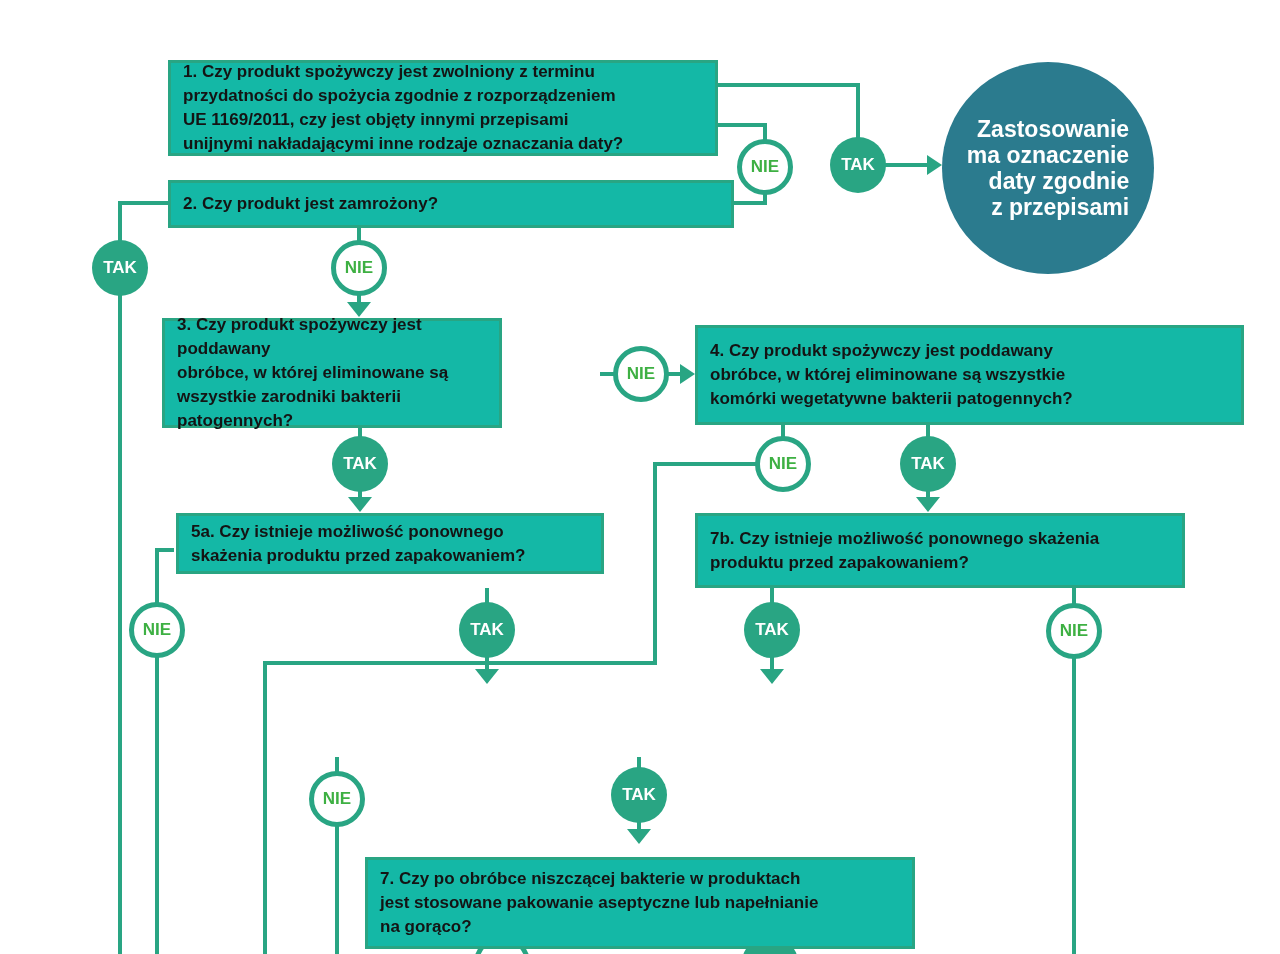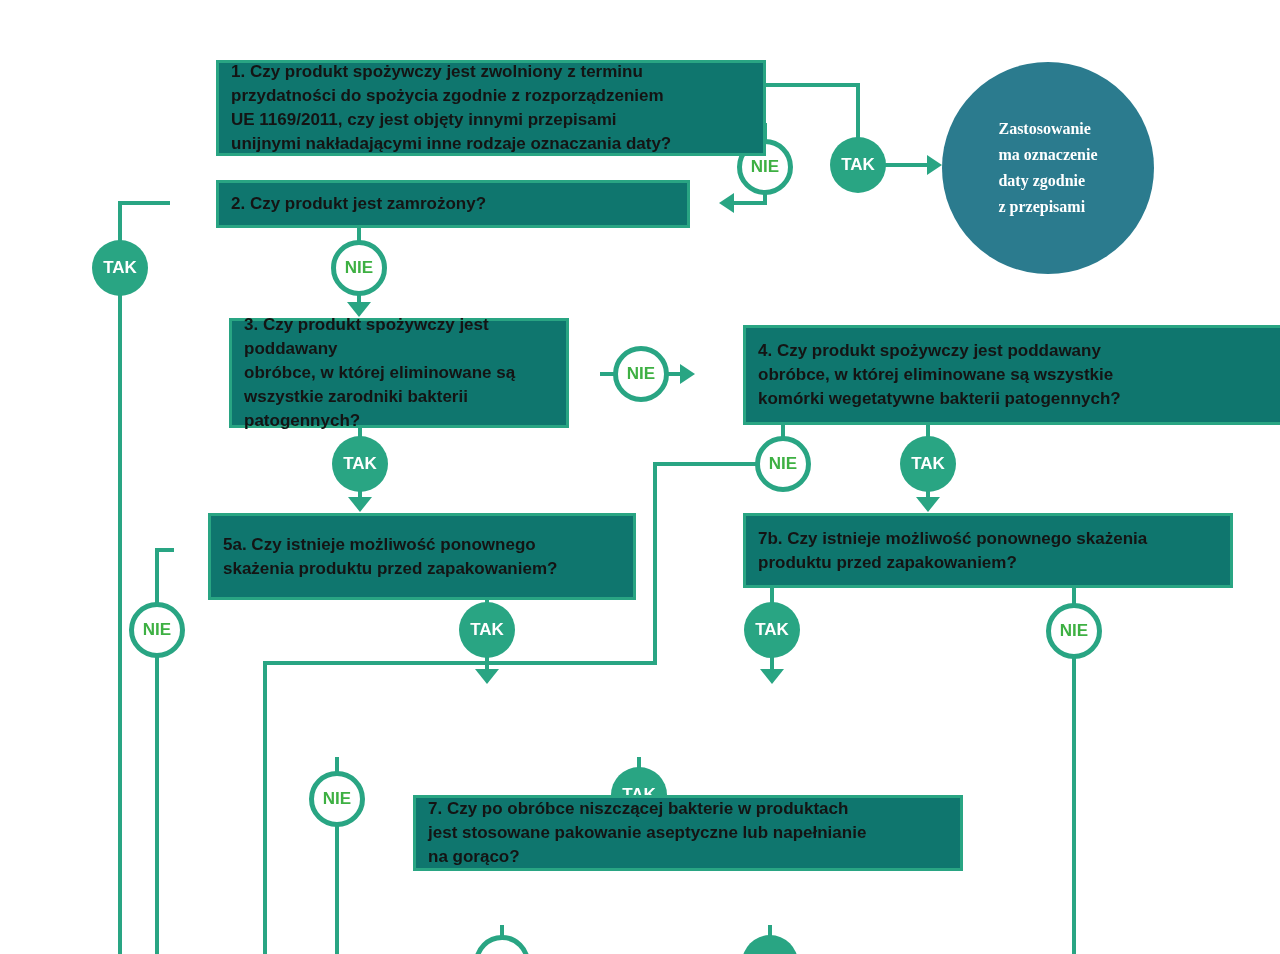--- a/index.html
+++ b/index.html
@@ -4,22 +4,22 @@
 <style>
   html,body{margin:0;padding:0;background:#fff;}
   #canvas{
     position:relative;width:1280px;height:954px;overflow:hidden;
     background:var(--bg,#ffffff);
     font-family:"Liberation Sans","DejaVu Sans",sans-serif;
   }
   
   .qbox{
     position:absolute;box-sizing:border-box;
-    border:3px solid var(--line,#29a583);background:#0f766e;
-    display:flex;align-items:center;z-index:4;margin-left:48px;
+    border:3px solid var(--line,#29a583);background:#14b8a6;
+    display:flex;align-items:center;z-index:4;
   }
   .qbox .qtext{
     padding:6px 12px;font-weight:bold;color:var(--text,#141414);
     font-size:17px;line-height:24px;white-space:pre-line;
   }
   
   .line{position:absolute;background:var(--line,#29a583);z-index:1;}
   
   .arrow{position:absolute;width:0;height:0;z-index:2;}
   .arrow.down{border-left:12px solid transparent;border-right:12px solid transparent;border-top:15px solid var(--line,#29a583);}
@@ -33,21 +33,21 @@
   }
   .badge.yes{background:var(--yes-fill,#29a583);color:#ffffff;}
   .badge.no{background:#ffffff;border:5px solid var(--line,#29a583);color:var(--no-text,#3eb043);}
   
   .result{
     position:absolute;width:212px;height:212px;border-radius:50%;
     background:var(--result-fill,#2b7b8e);color:#ffffff;
     display:flex;align-items:center;justify-content:center;z-index:3;
   }
   .result .rtext{
-    font-weight:bold;font-size:16px;line-height:26px;white-space:pre-line;text-align:left;font-family:Liberation Serif, serif;
+    font-weight:bold;font-size:23px;line-height:26px;white-space:pre-line;text-align:right;
   }
 </style>
 </head>
 <body>
 
 <div id="canvas">
 
   <div class="line" style="left:718px;top:83px;width:142px;height:4px"></div>
   <div class="line" style="left:856px;top:83px;width:4px;height:82px"></div>
 
@@ -124,41 +124,41 @@
 daty zgodnie
 z przepisami</span>
   </div>
 
   <div class="qbox" style="left:168px;top:60px;width:550px;height:96px">
     <span class="qtext">1. Czy produkt spożywczy jest zwolniony z terminu
 przydatności do spożycia zgodnie z rozporządzeniem
 UE 1169/2011, czy jest objęty innymi przepisami
 unijnymi nakładającymi inne rodzaje oznaczania daty?</span>
   </div>
-  <div class="qbox" style="left:168px;top:180px;width:474px;height:48px">
+  <div class="qbox" style="left:168px;top:180px;width:566px;height:48px">
     <span class="qtext">2. Czy produkt jest zamrożony?</span>
   </div>
-  <div class="qbox" style="left:181px;top:318px;width:340px;height:110px">
+  <div class="qbox" style="left:162px;top:318px;width:340px;height:110px">
     <span class="qtext">3. Czy produkt spożywczy jest poddawany
 obróbce, w której eliminowane są
 wszystkie zarodniki bakterii
 patogennych?</span>
   </div>
   <div class="qbox" style="left:695px;top:325px;width:549px;height:100px">
     <span class="qtext">4. Czy produkt spożywczy jest poddawany
 obróbce, w której eliminowane są wszystkie
 komórki wegetatywne bakterii patogennych?</span>
   </div>
-  <div class="qbox" style="left:160px;top:513px;width:428px;height:87px">
+  <div class="qbox" style="left:176px;top:513px;width:428px;height:61px">
     <span class="qtext">5a. Czy istnieje możliwość ponownego
 skażenia produktu  przed zapakowaniem?</span>
   </div>
   <div class="qbox" style="left:695px;top:513px;width:490px;height:75px">
     <span class="qtext">7b. Czy istnieje możliwość ponownego skażenia
 produktu przed zapakowaniem?</span>
   </div>
-  <div class="qbox" style="left:365px;top:795px;width:550px;height:76px">
+  <div class="qbox" style="left:365px;top:857px;width:550px;height:92px">
     <span class="qtext">7. Czy po obróbce niszczącej bakterie w produktach
 jest stosowane pakowanie aseptyczne lub napełnianie
 na gorąco?</span>
   </div>
 
 </div>
 
 </body></html>

